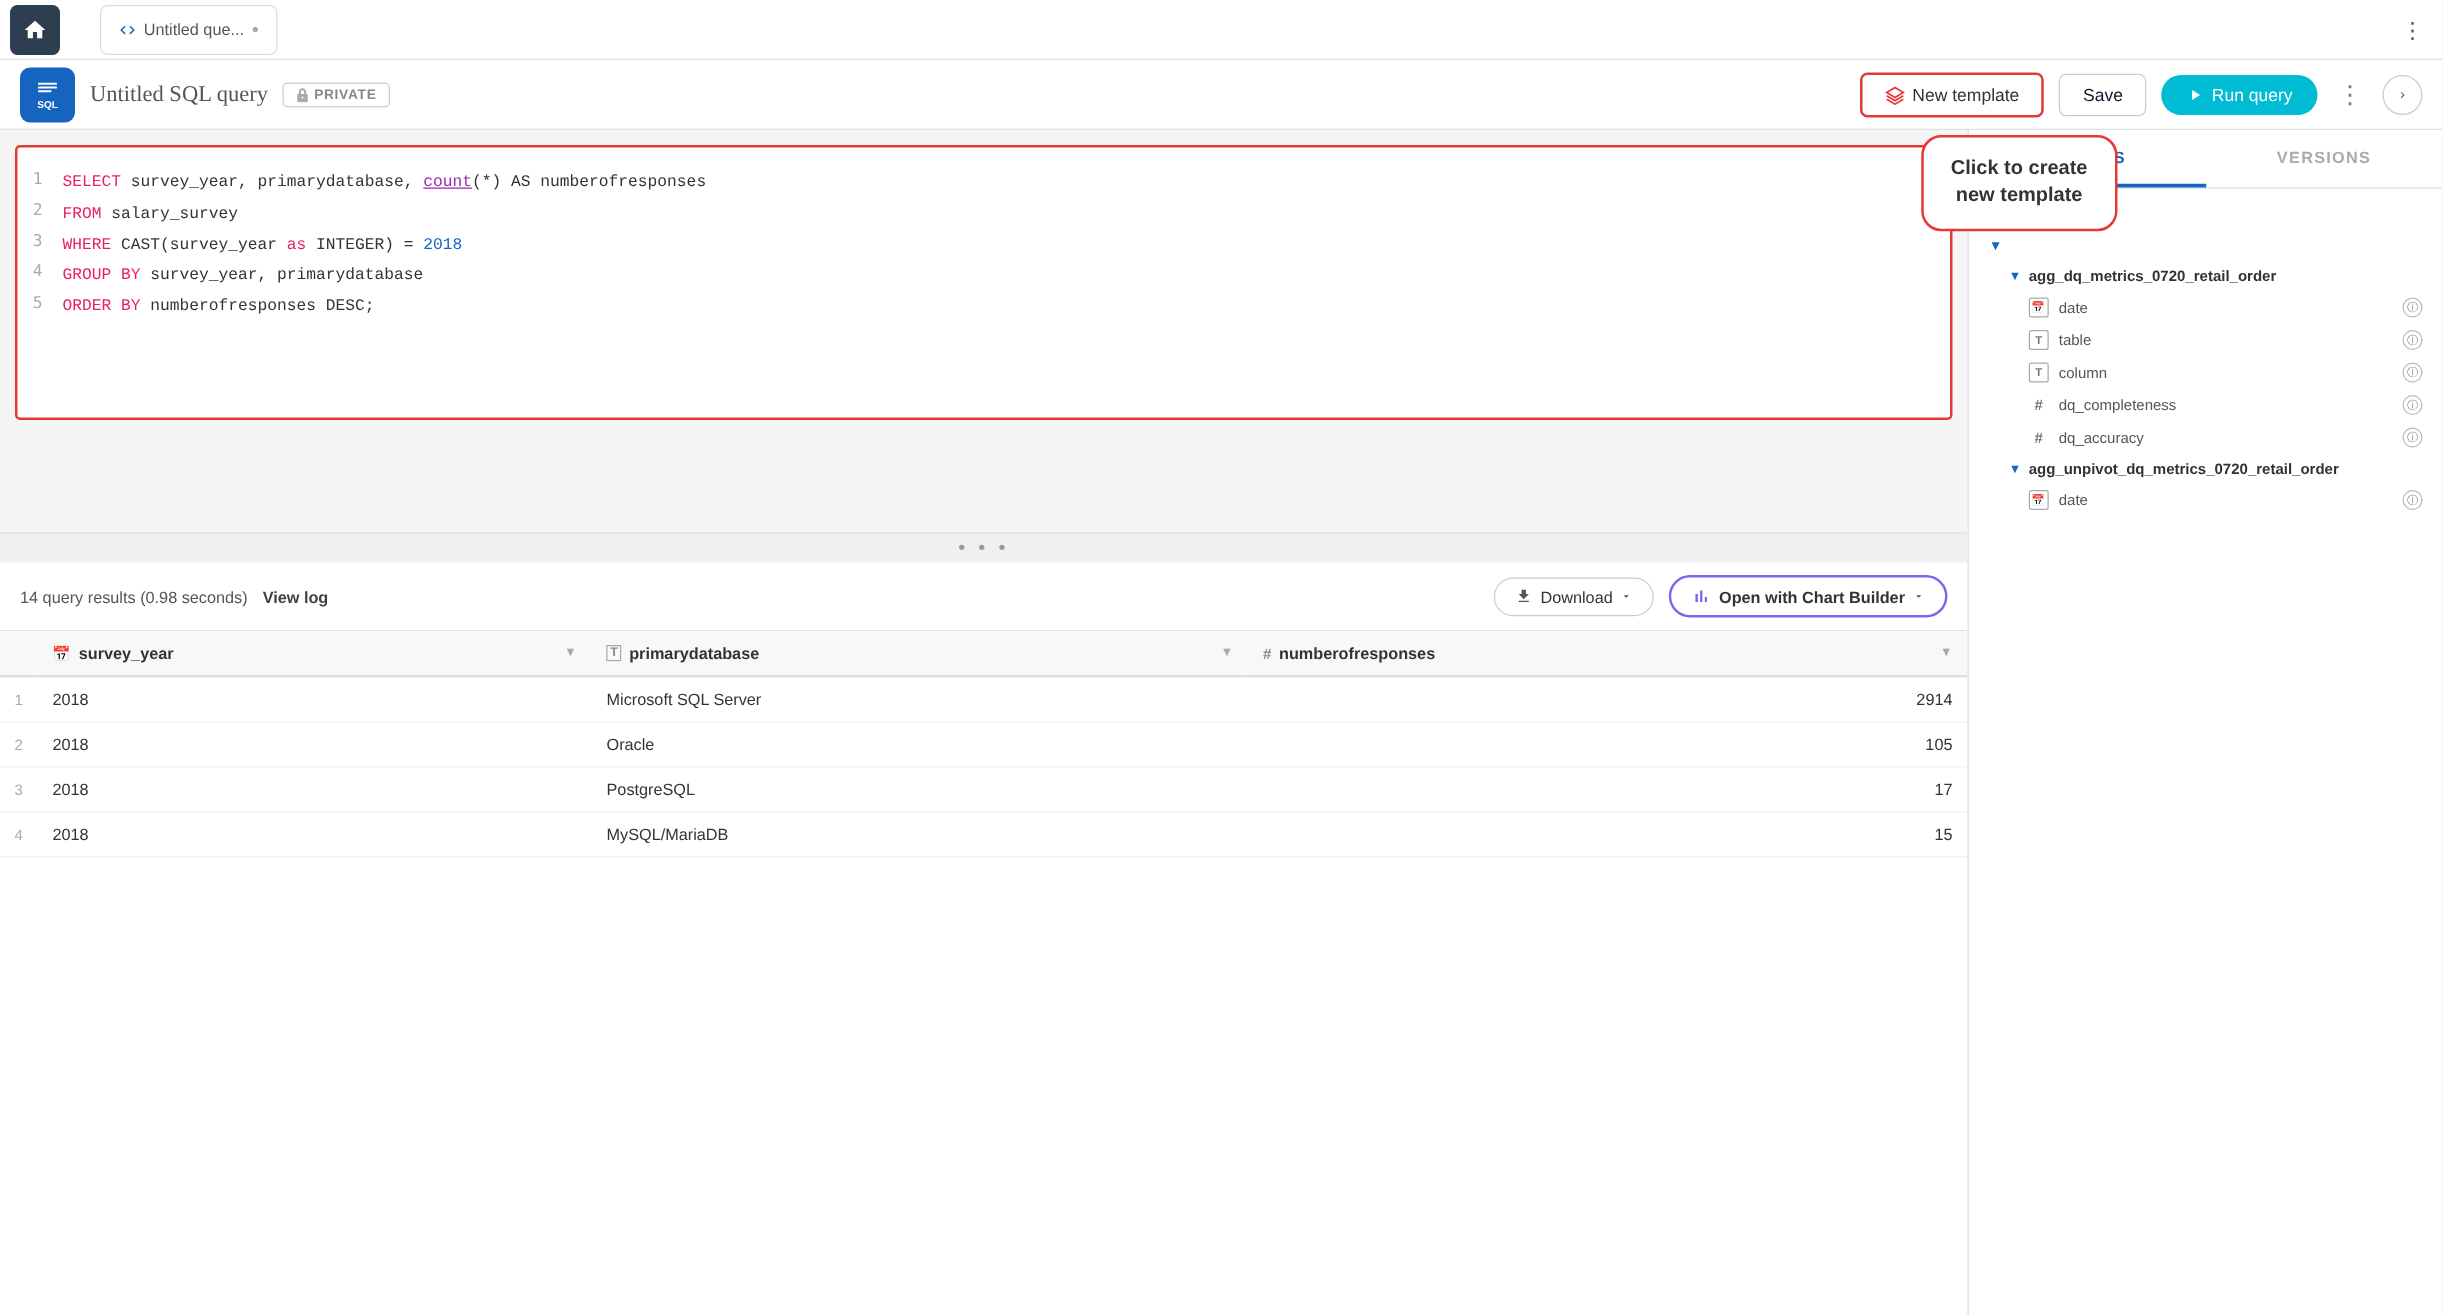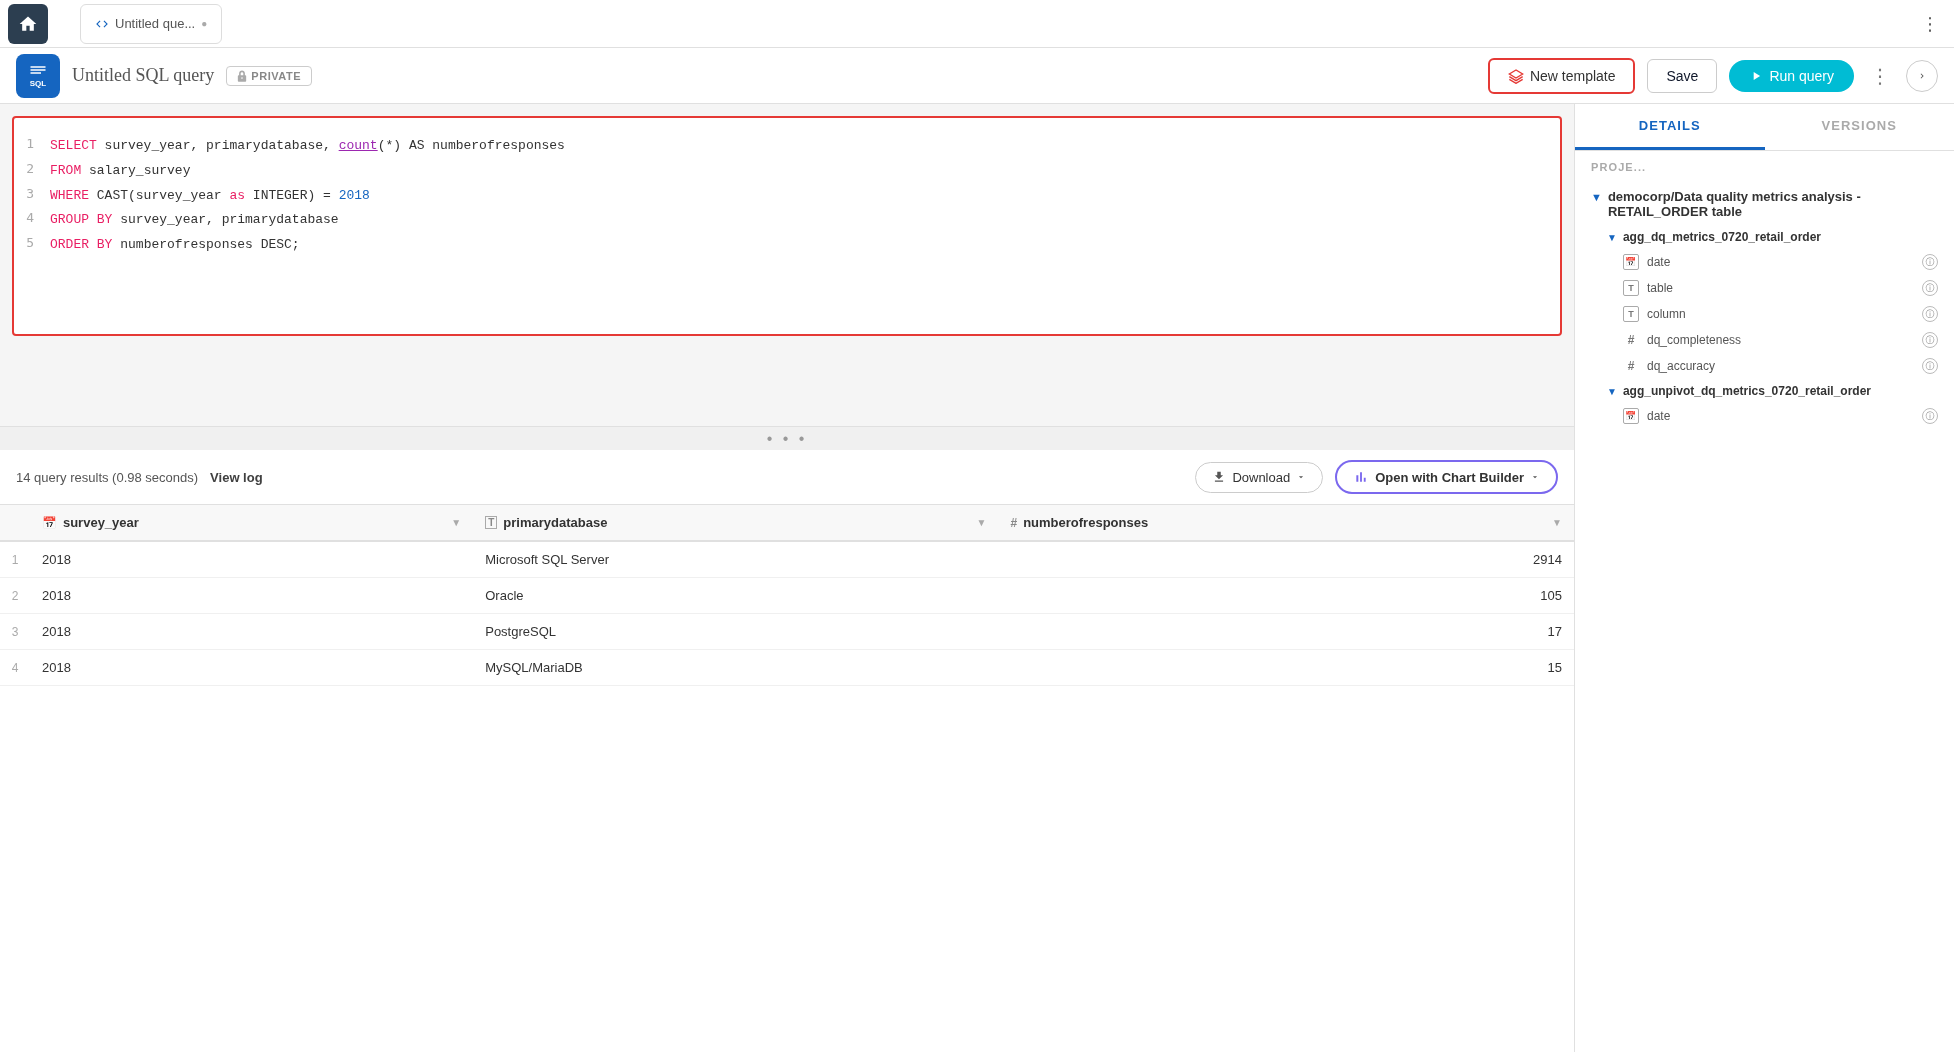--- a/index.html
+++ b/index.html
@@ -232,20 +232,24 @@
       </svg>
     <span>Run query</span>
   </button>
   <span class="toolbar-dots">⋮</span>
   <div class="toolbar-chevron">
     <svg width="10" height="10" viewBox="0 0 24 24" fill="#555">
         <path d="M10 6L8.59 7.41 13.17 12l-4.58 4.59L10 18l6-6z"></path>
       </svg>
   </div>
 
+  <div class="new-template-annotation">
+    <span style="white-space:pre-line;">Click to create
+new template</span>
+  </div>
 </div>
 
 <div class="main-layout">
 
   <div class="left-panel">
 
     <div style="position:relative; margin: 12px 12px 0 12px;">
       <div class="code-editor" style="margin:0;">
 
         <div class="code-line">
@@ -372,21 +376,20 @@
     </div>
 
     <div class="project-label">PROJE...</div>
 
 
     <div class="schema-content">
 
       <div class="schema-group">
         <div class="schema-group-header">
           <span class="chevron">▼</span>
-          <span>democorp/Data quality metrics analysis - RETAIL_ORDER table</span>
         </div>
         <div class="schema-children">
 
           <div class="schema-sub-header">
             <span class="chevron">▼</span>
             <span>agg_dq_metrics_0720_retail_order</span>
           </div>
           <div>
             <div class="schema-field">
               <div class="field-icon">📅</div>

